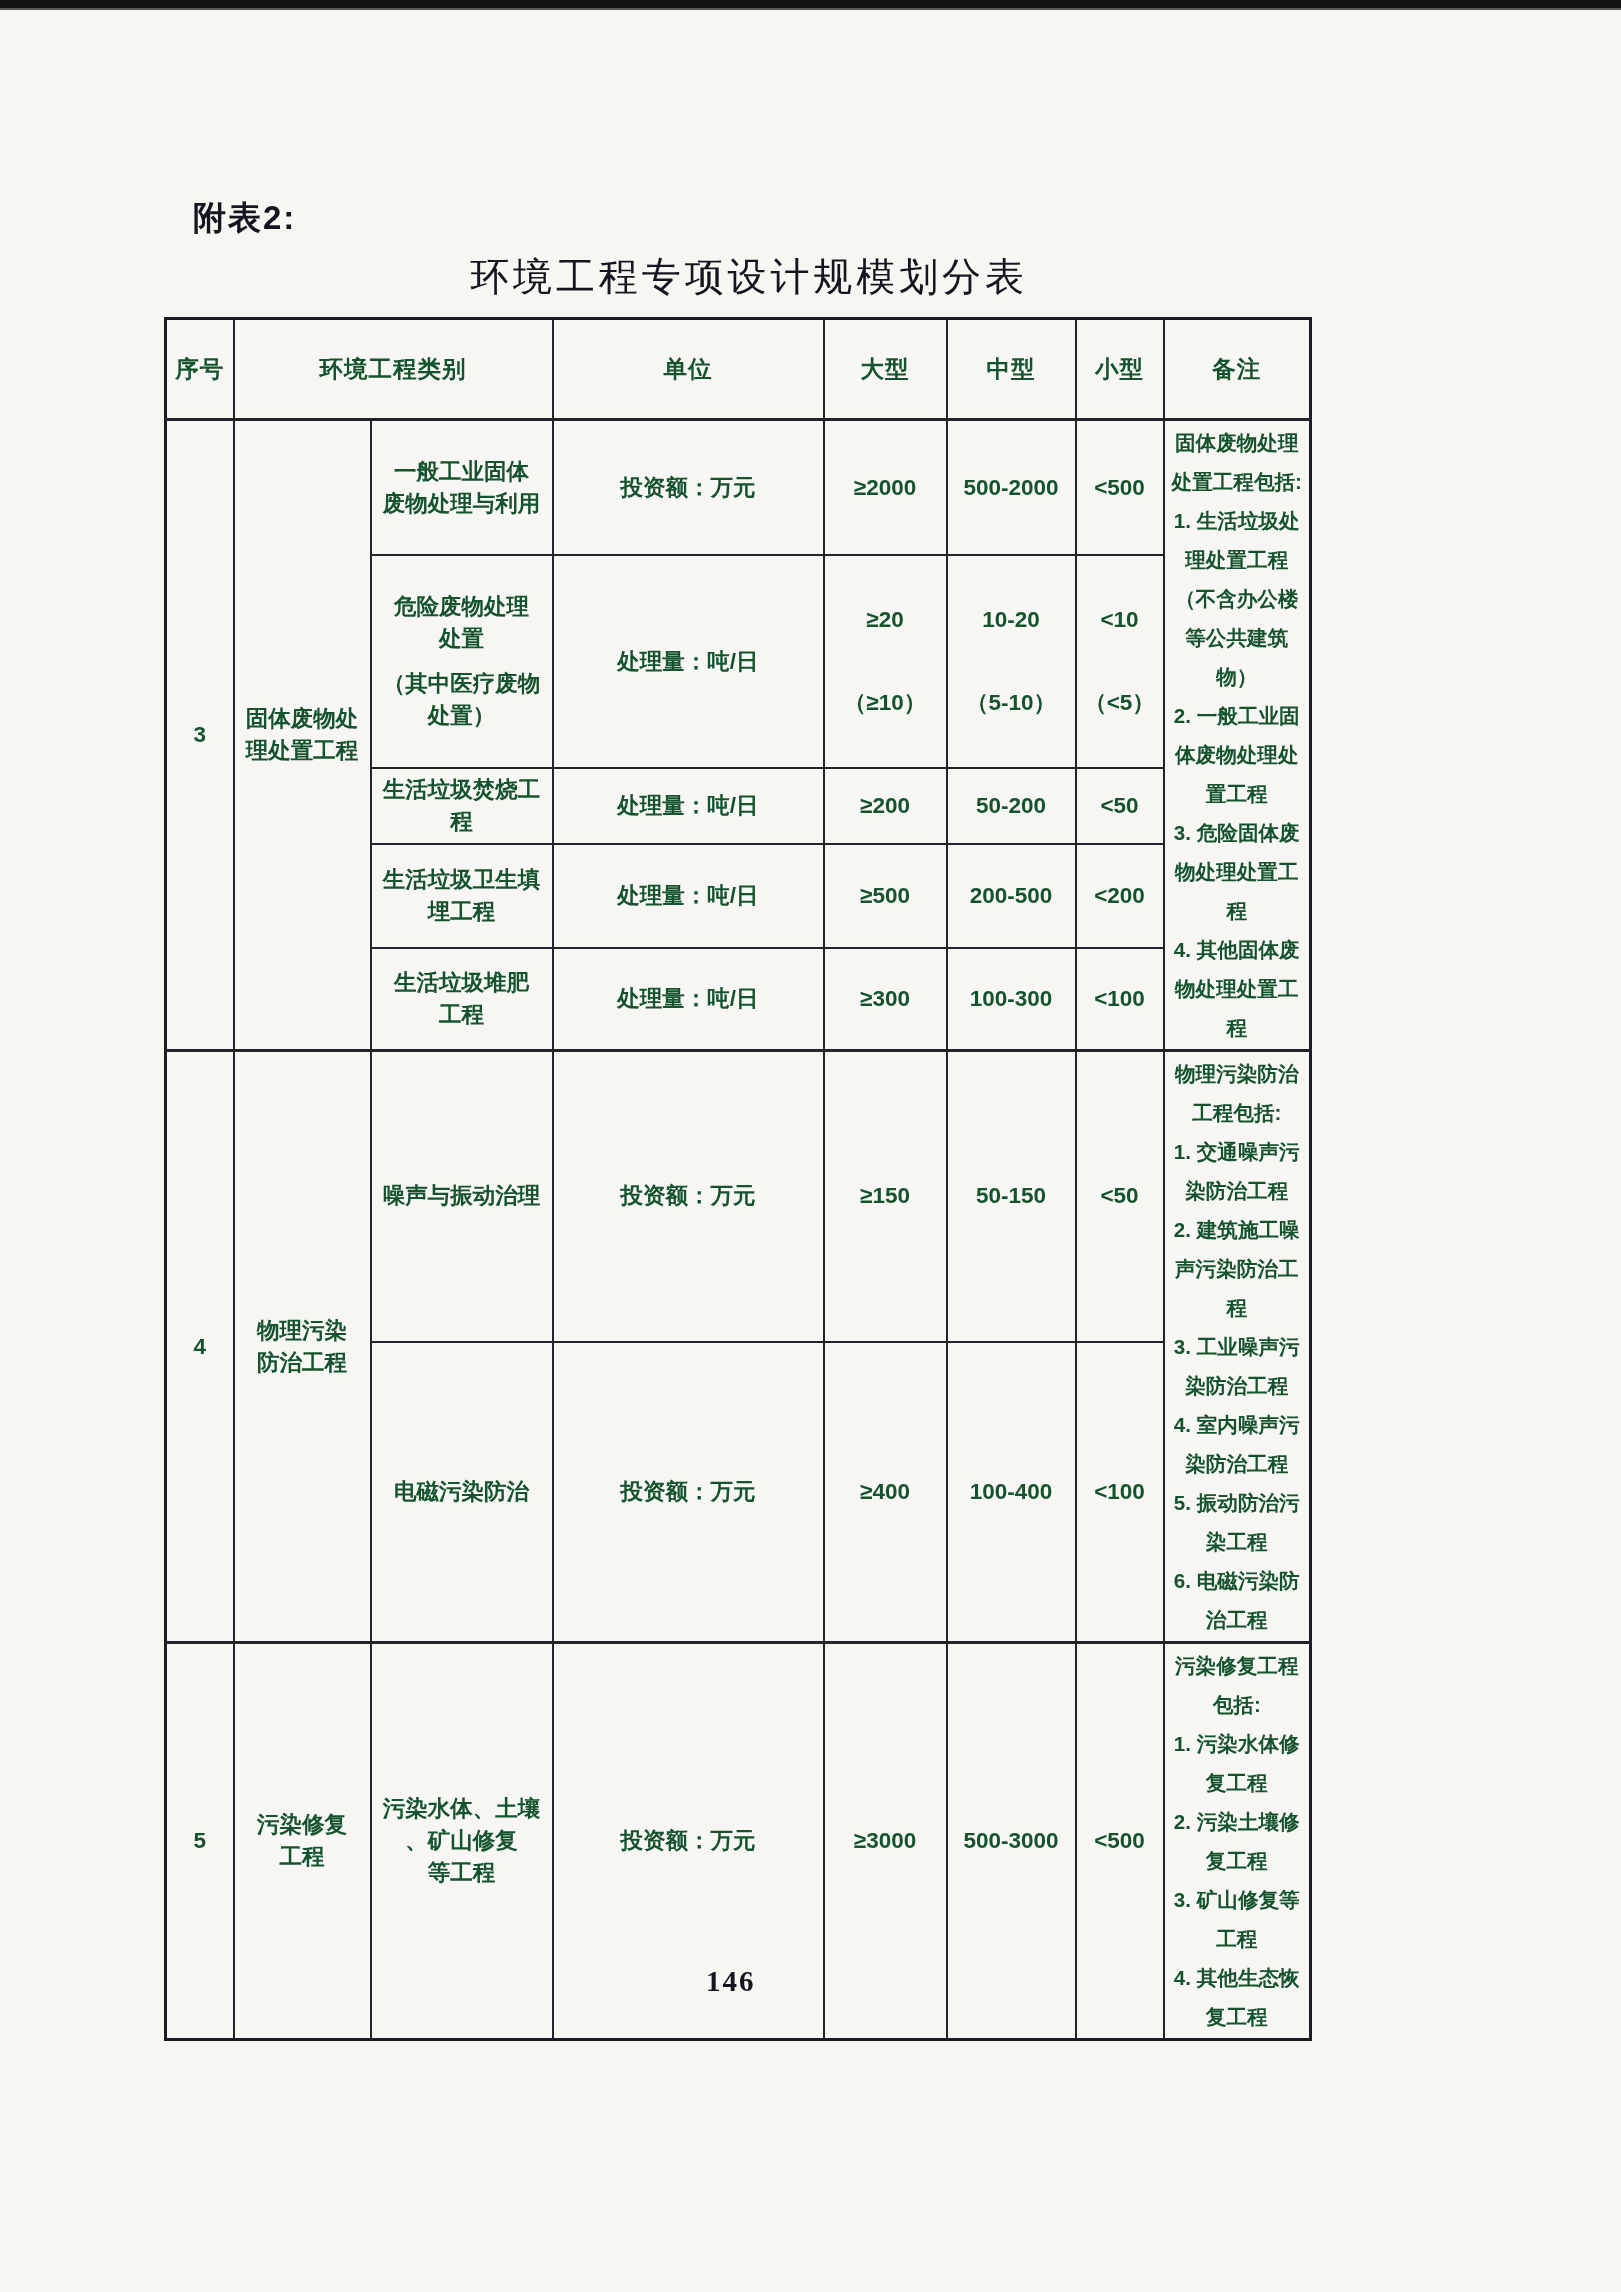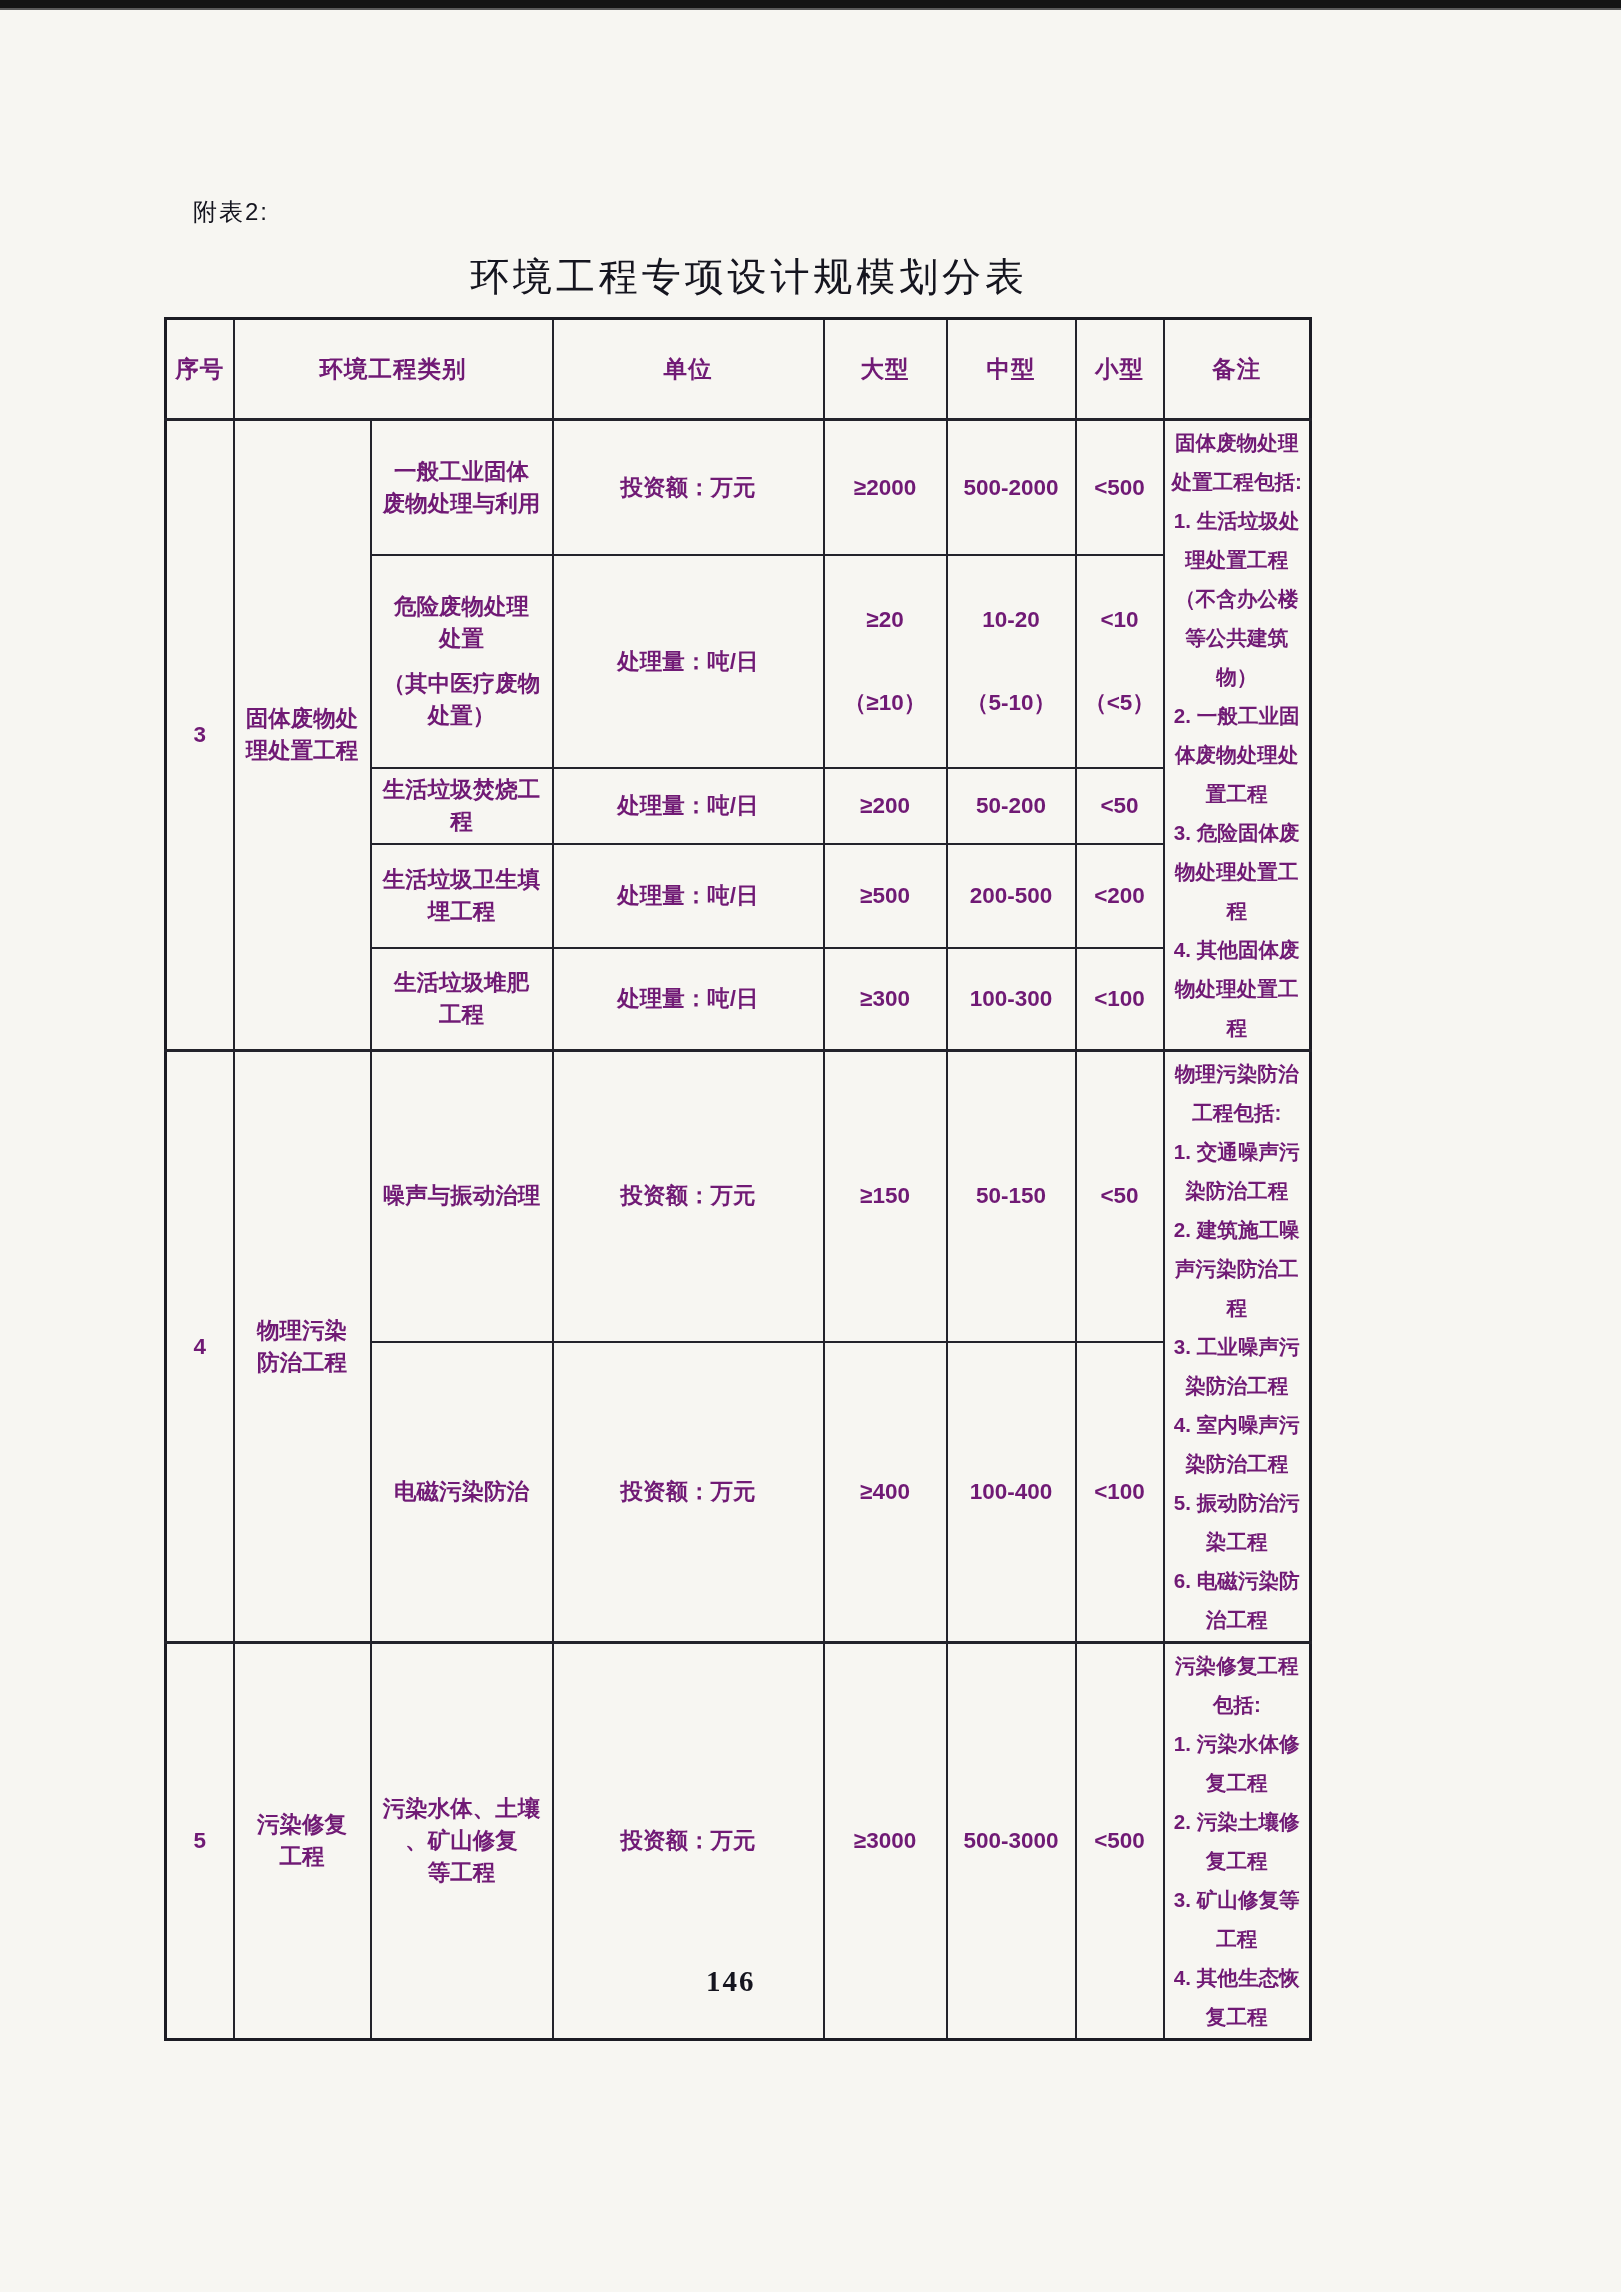--- a/index.html
+++ b/index.html
@@ -21,22 +21,22 @@
     width: 100%;
     height: 9.8px;
     background: #141414;
     border-bottom: 2px solid #5a5a5a;
   }
 
   .annex-label {
     position: absolute;
     left: 193px;
     top: 196px;
-    font-size: 24px;
-    font-weight: 400;
+    font-size: 33px;
+    font-weight: 700;
     letter-spacing: 2px;
   }
 
   .doc-title {
     position: absolute;
     left: 176px;
     top: 250px;
     width: 1146px;
     text-align: center;
     font-size: 39px;
@@ -51,21 +51,21 @@
     width: 1146px;
     border-collapse: collapse;
     table-layout: fixed;
   }
 
   table.sched td, table.sched th {
     border: 2px solid #23232b;
     vertical-align: middle;
     text-align: center;
     font-weight: bold;
-    color: #701a75;
+    color: #14532d;
     white-space: pre-line;
     overflow: hidden;
     padding: 2px 3.9px;
   }
 
   table.sched { border: 3.9px solid #1c1c24; }
 
   thead th {
     font-size: 23.5px;
     letter-spacing: 1px;

